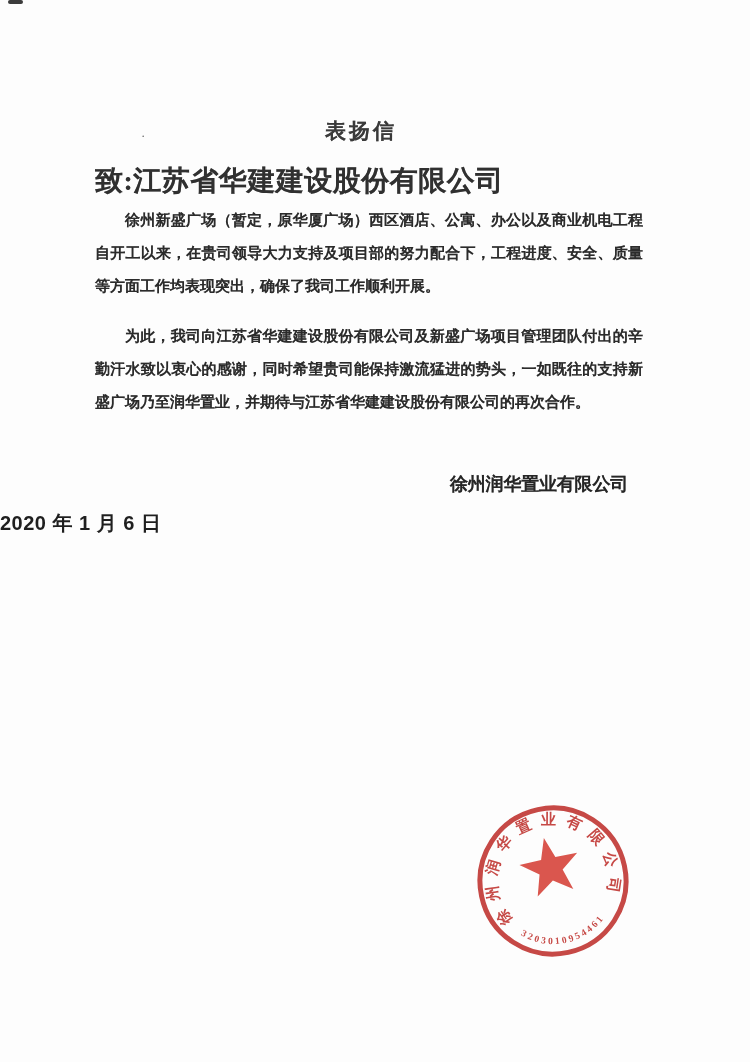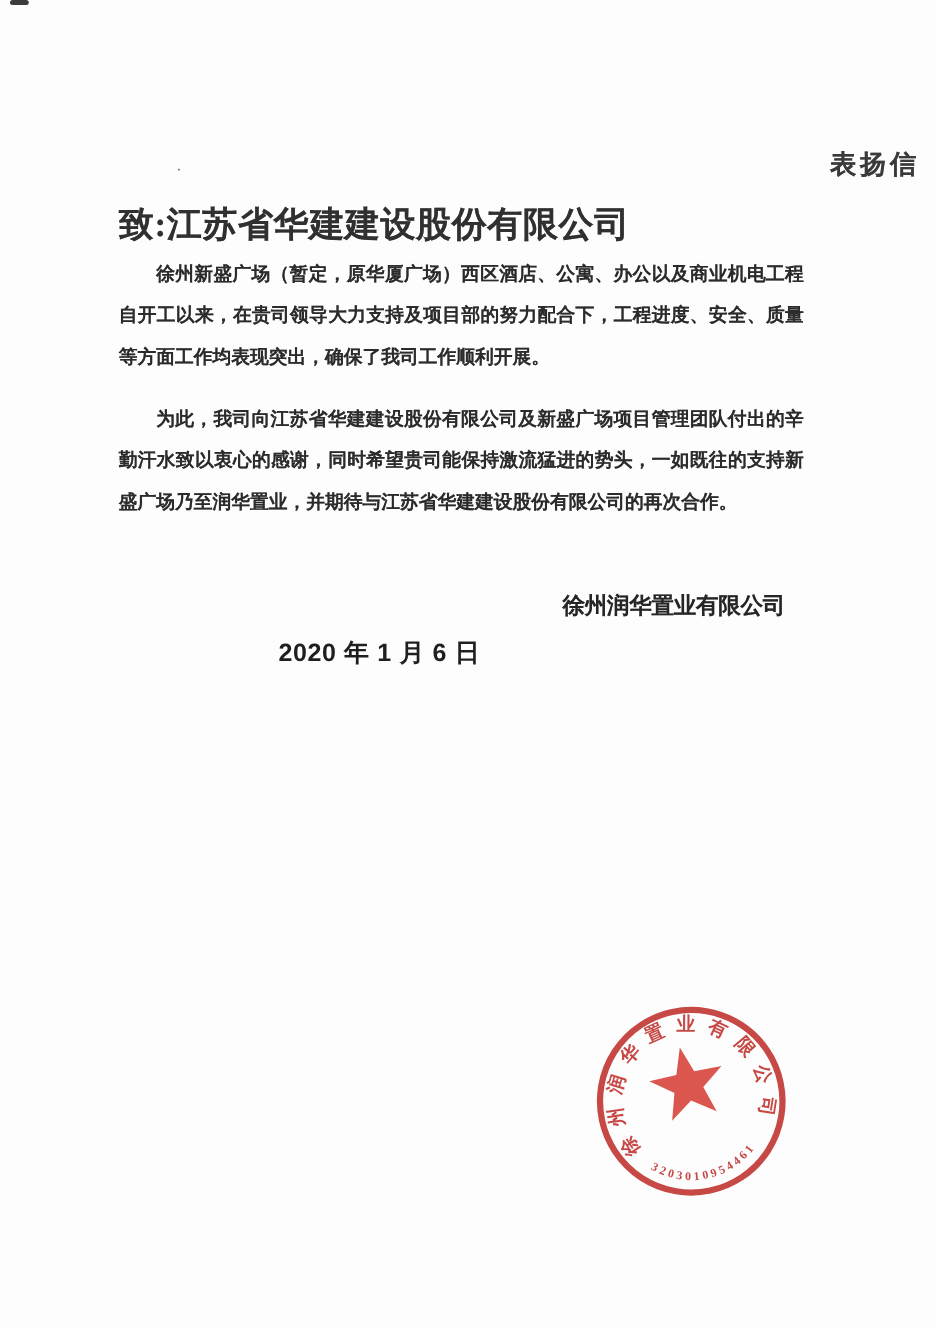--- a/index.html
+++ b/index.html
@@ -14,21 +14,21 @@
     padding-top:116px;
   }
   .corner-mark{
     position:absolute;left:8px;top:0;
     width:15px;height:4px;background:#3c3c3c;border-radius:2px;
   }
   .stray-mark{
     position:absolute;left:141px;top:128px;
     font-size:13px;color:#6a6a6a;
   }
-  .title-row{ text-align:right; height:30px; line-height:30px;text-decoration:underline; }
+  .title-row{ text-align:center; height:30px; line-height:30px;text-decoration:underline; }
   .title{
     display:inline-block;
     font-size:21px;font-weight:bold;letter-spacing:3px;
     color:#3a3a3a;
     transform:translateX(-14px);
     text-shadow:0 0 .5px rgba(40,40,40,.6);
   }
   .salutation{
     margin:22px 0 0 95px;
     font-size:28px;font-weight:bold;letter-spacing:.5px;
@@ -50,21 +50,21 @@
   .signature{position:relative;z-index:2;}
   .sig-company{
     margin-top:52px;
     text-align:right;padding-right:122px;
     font-size:18px;font-weight:600;line-height:26px;
     color:#262626;letter-spacing:-.2px;
     text-shadow:0 0 .5px rgba(40,40,40,.5);
   }
   .sig-date{
     margin-top:12px;
-    text-align:center;padding-right:143px;
+    text-align:left;padding-right:143px;
     font-size:20px;font-weight:bold;line-height:28px;
     font-family:"Liberation Sans","DejaVu Sans",sans-serif;
     color:#1f1f1f;letter-spacing:.5px;
   }
   .stamp{
     position:absolute;left:468px;top:796px;
     width:170px;height:170px;
     transform:rotate(-12deg);
     opacity:.9;
     mix-blend-mode:multiply;

